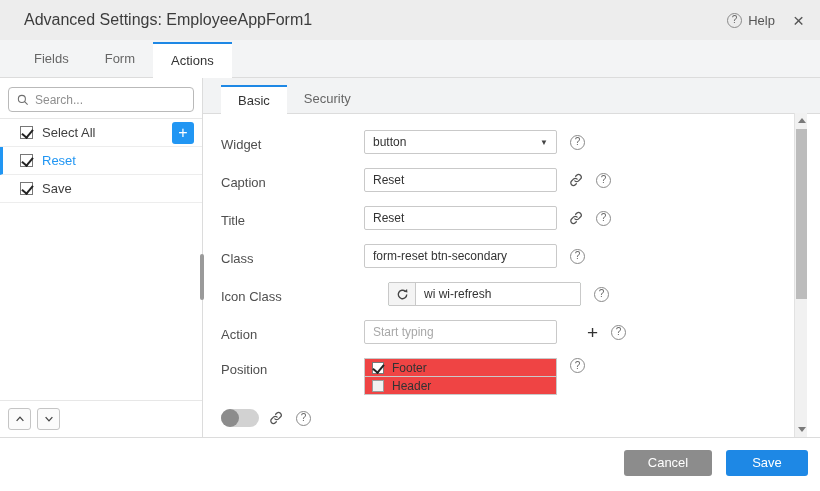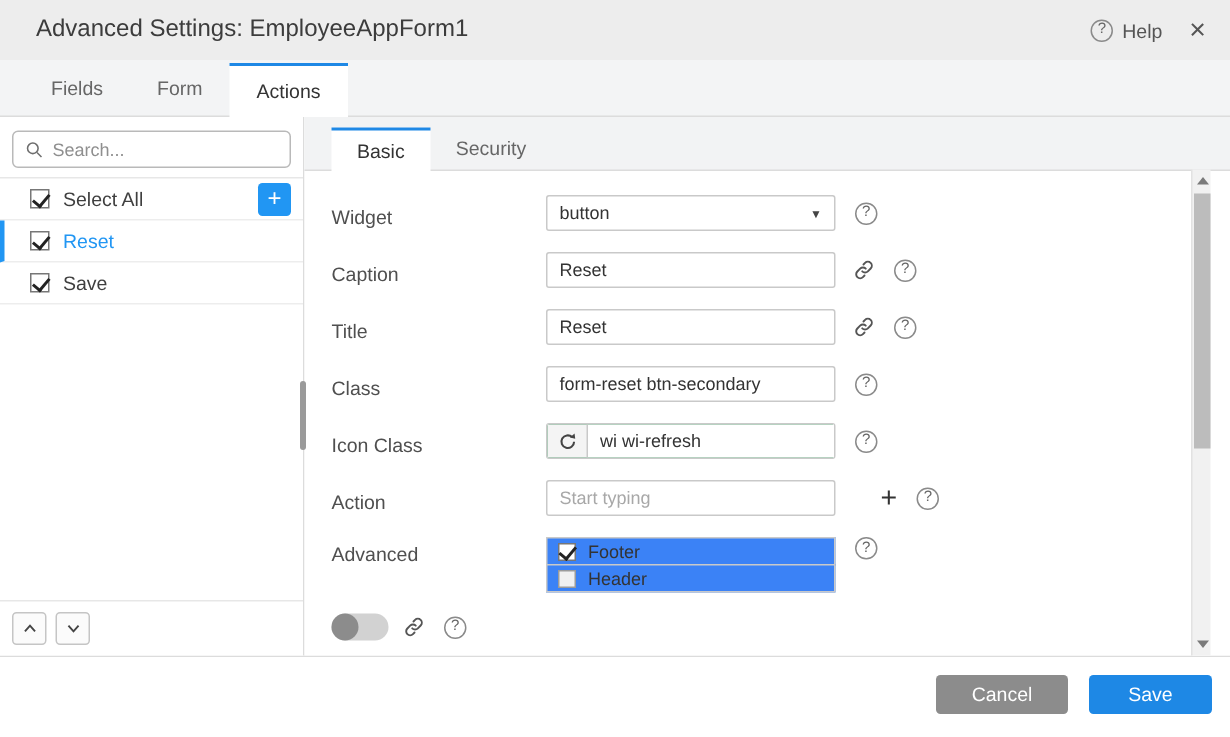--- a/index.html
+++ b/index.html
@@ -63,27 +63,27 @@
   .formarea{flex:1;padding:16px 40px 0 18px;overflow:hidden;}
 
   .frow{display:flex;align-items:center;margin-bottom:14px;}
   .frow.top{align-items:flex-start;}
   .flabel{width:143px;flex:none;font-size:13px;color:var(--label);padding-top:4px;}
   .tinput,.selectbox{width:193px;height:24px;border:1px solid var(--input-border);border-radius:2px;font-size:12px;
     color:#333;padding:0 8px;background:#fff;outline:none;}
   .tinput::placeholder{color:#a8a8a8;}
   .selectbox{display:flex;align-items:center;cursor:pointer;}
   .caret{margin-left:auto;font-size:8px;color:#444;}
-  .igroup{width:193px;height:24px;border:1px solid var(--input-border);border-radius:2px;display:flex;align-items:stretch;background:#15803d;}
+  .igroup{width:193px;height:24px;border:1px solid var(--input-border);border-radius:2px;display:flex;align-items:stretch;background:#15803d;margin-left:24px;}
   .iaddon{width:27px;flex:none;background:#f4f4f4;border-right:1px solid var(--input-border);display:flex;
     align-items:center;justify-content:center;cursor:pointer;}
   .igroup input{border:none;outline:none;flex:1;font-size:12px;color:#333;padding:0 8px;min-width:0;}
   .pgroup{width:193px;}
   .poption{height:19px;border:1px solid var(--input-border);display:flex;align-items:center;gap:8px;padding:0 7px;
-    font-size:12px;color:#333;background:#3b82f6;cursor:pointer;}
+    font-size:12px;color:#333;background:#ef4444;cursor:pointer;}
   .poption + .poption{margin-top:-1px;}
   .poption .cb{width:12px;height:12px;}
   .poption .cb.checked::after{left:2px;top:-1px;}
   .rowicon{margin-left:12px;display:flex;align-items:center;cursor:pointer;flex:none;}
   .plusglyph{font-size:19px;color:#333;font-weight:400;margin-left:30px;line-height:1;cursor:pointer;}
   .hq{margin-left:13px;cursor:pointer;}
   .toggle{width:38px;height:18px;border-radius:9px;background:#d2d2d2;position:relative;cursor:pointer;flex:none;}
   .toggle .knob{position:absolute;left:0;top:0;width:18px;height:18px;border-radius:50%;background:#8c8c8c;}
 
   
@@ -231,21 +231,21 @@
         </div>
 
         <div class="frow">
           <div class="flabel">Action</div>
           <input class="tinput" type="text" placeholder="Start typing" style="">
           <span class="plusglyph">+</span>
           <span class="qcircle hq">?</span>
         </div>
 
         <div class="frow top">
-          <div class="flabel">Advanced</div>
+          <div class="flabel">Position</div>
           <div class="pgroup">
             <div class="poption">
               <span class="cb checked"></span>
               <span>Footer</span>
             </div>
             <div class="poption">
               <span class="cb"></span>
               <span>Header</span>
             </div>
           </div>

